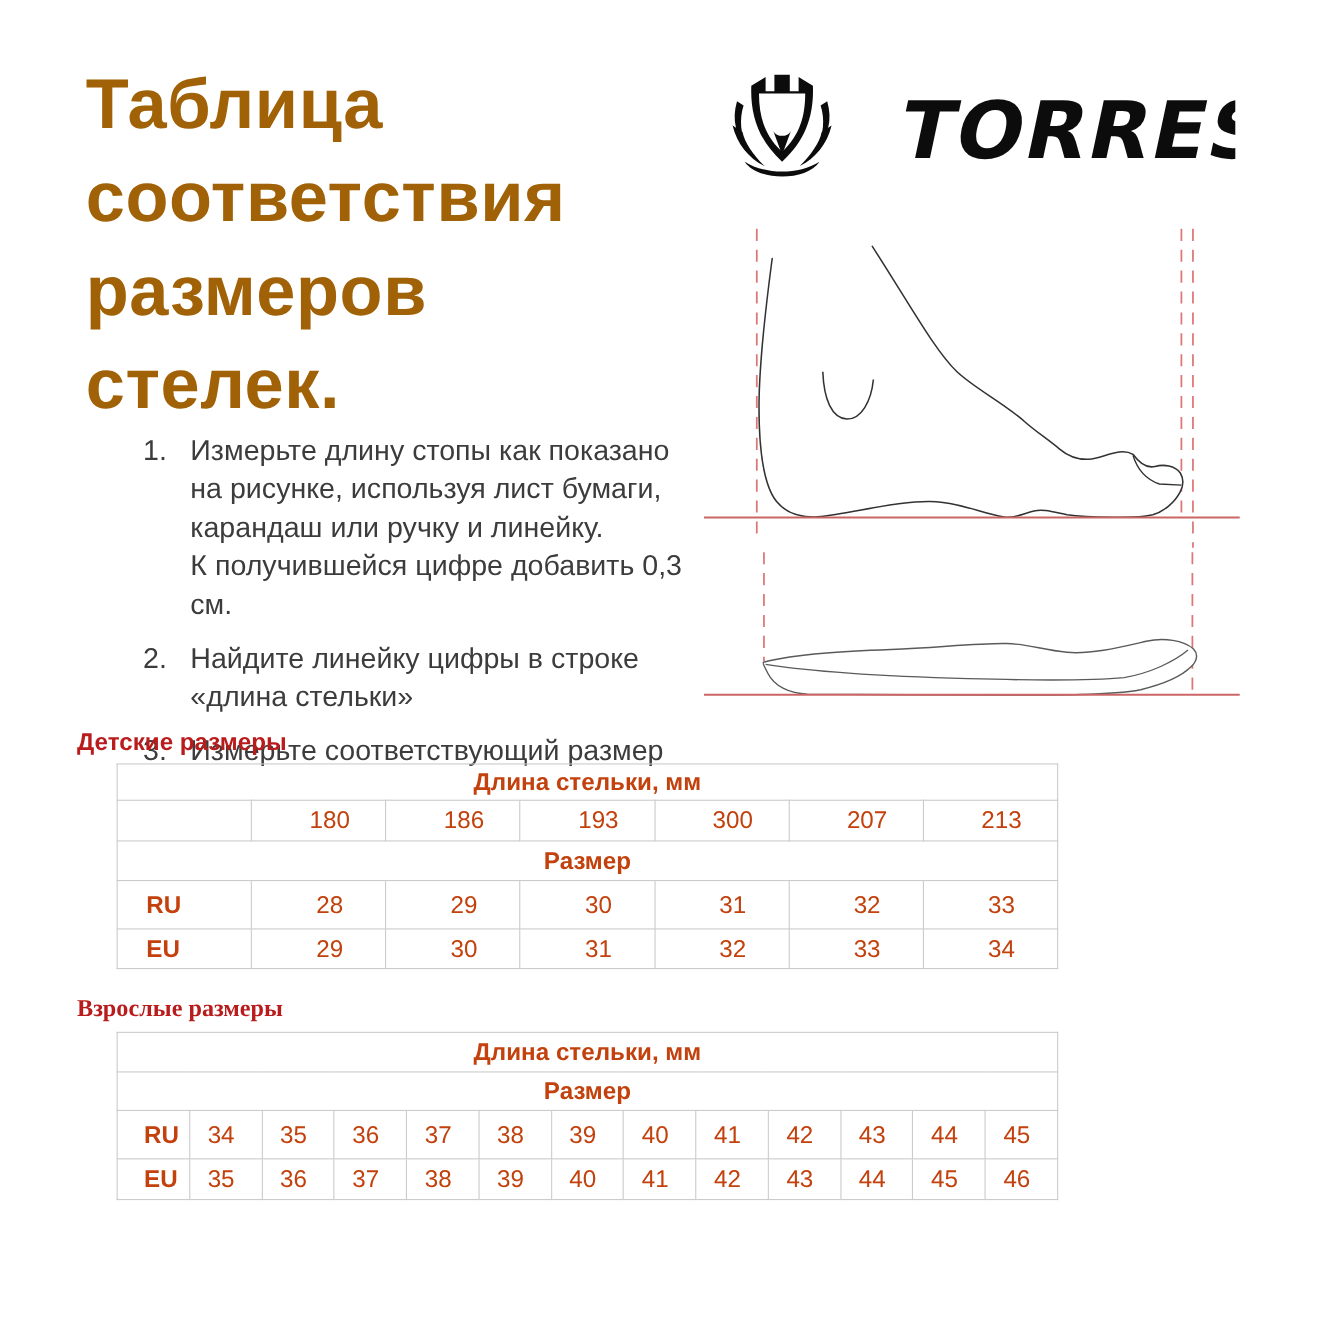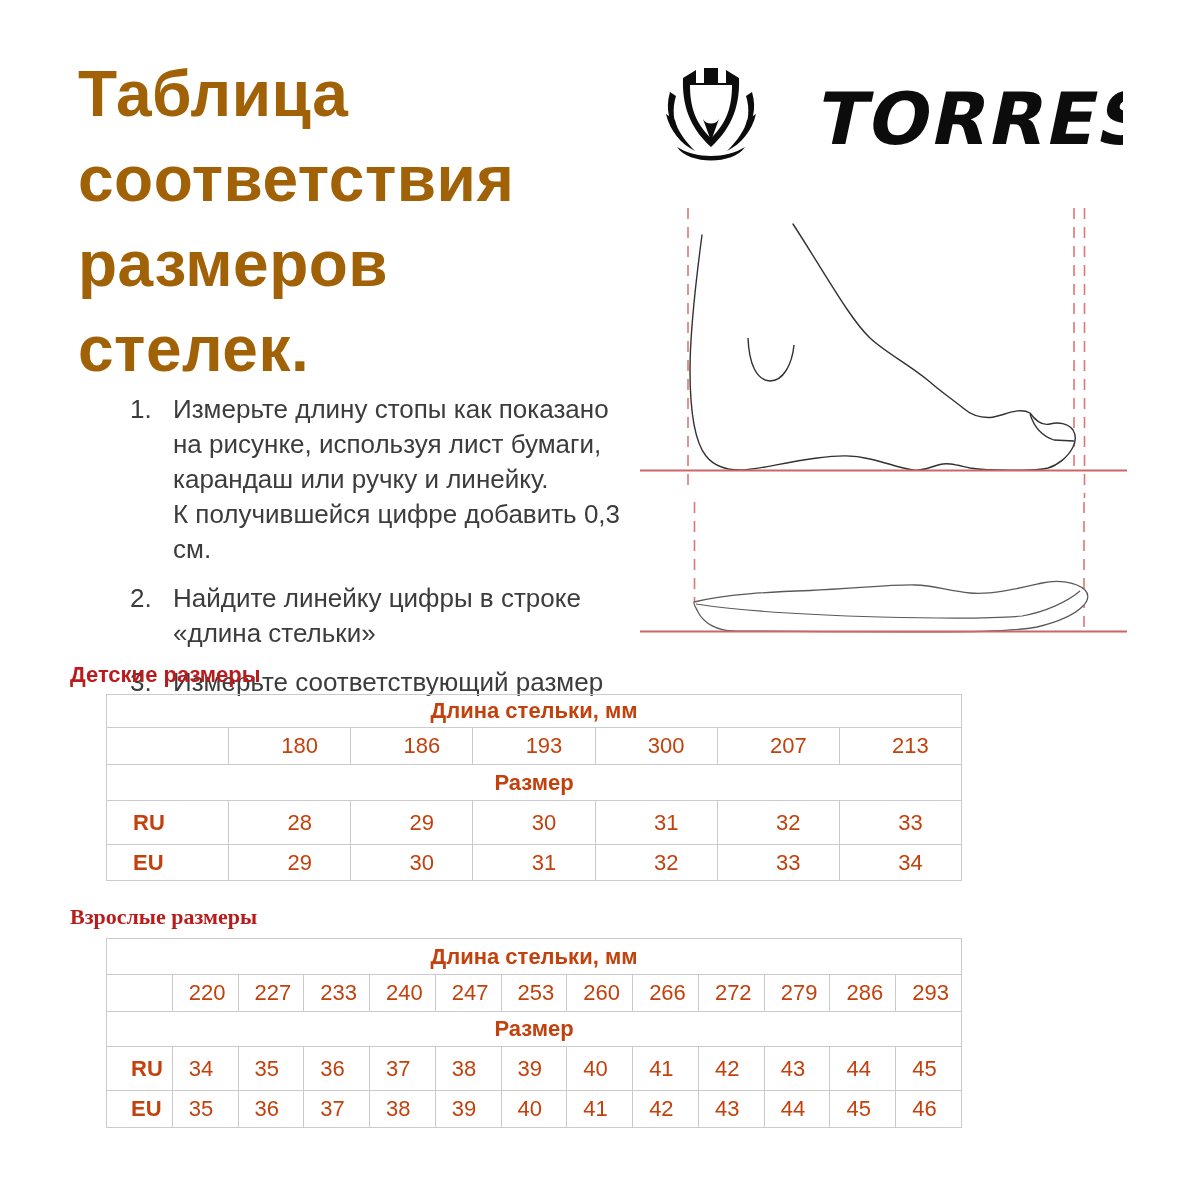--- a/index.html
+++ b/index.html
@@ -194,35 +194,20 @@
     </tr>
   </tbody>
     </table>
 
   <div id="adults-label" class="section-label">Взрослые размеры</div>
   <table id="adults-table" class="size-table">
     <tbody>
         <tr class="h36">
       <td class="hdr" colspan="13">Длина стельки, мм</td>
     </tr>
-    <tr class="h37">
-      <td></td>
-      <td class="val">220</td>
-      <td class="val">227</td>
-      <td class="val">233</td>
-      <td class="val">240</td>
-      <td class="val">247</td>
-      <td class="val">253</td>
-      <td class="val">260</td>
-      <td class="val">266</td>
-      <td class="val">272</td>
-      <td class="val">279</td>
-      <td class="val">286</td>
-      <td class="val">293</td>
-    </tr>
     <tr class="h35">
       <td class="hdr" colspan="13">Размер</td>
     </tr>
     <tr class="h44">
       <td class="side">RU</td>
       <td class="val">34</td>
       <td class="val">35</td>
       <td class="val">36</td>
       <td class="val">37</td>
       <td class="val">38</td>

